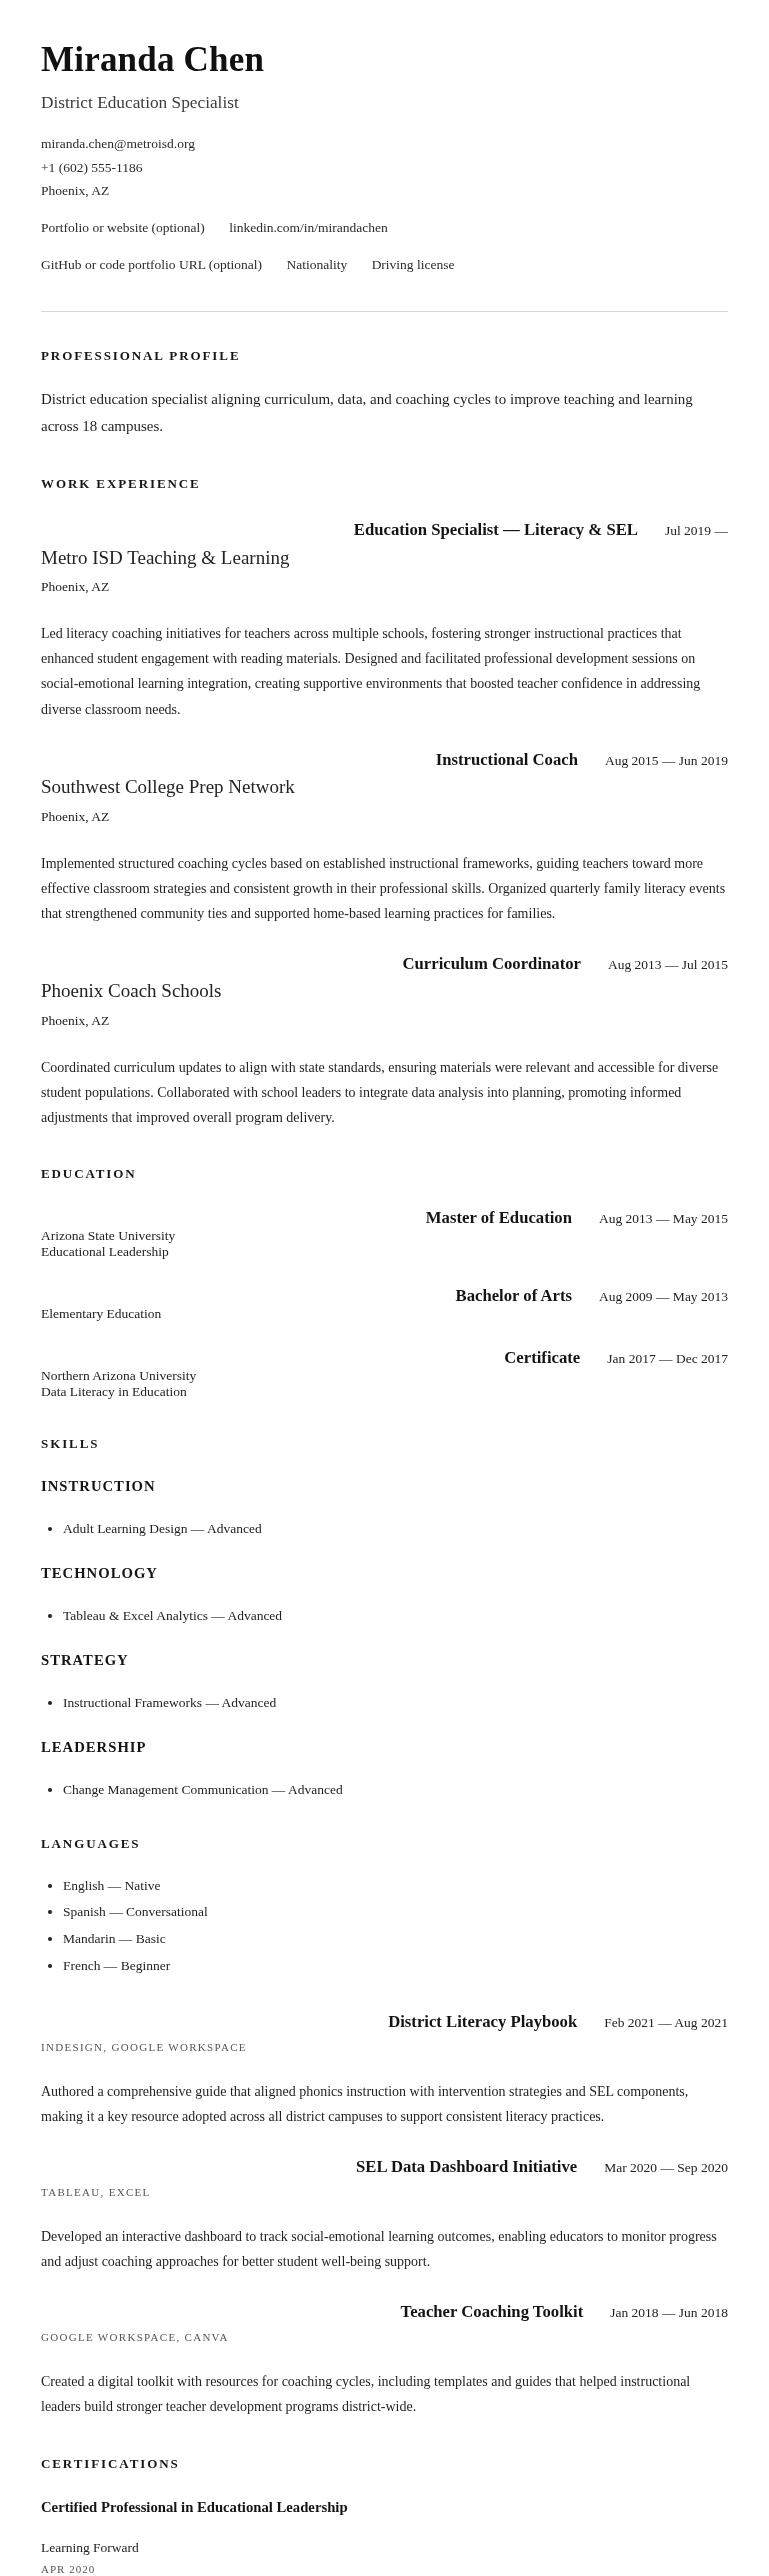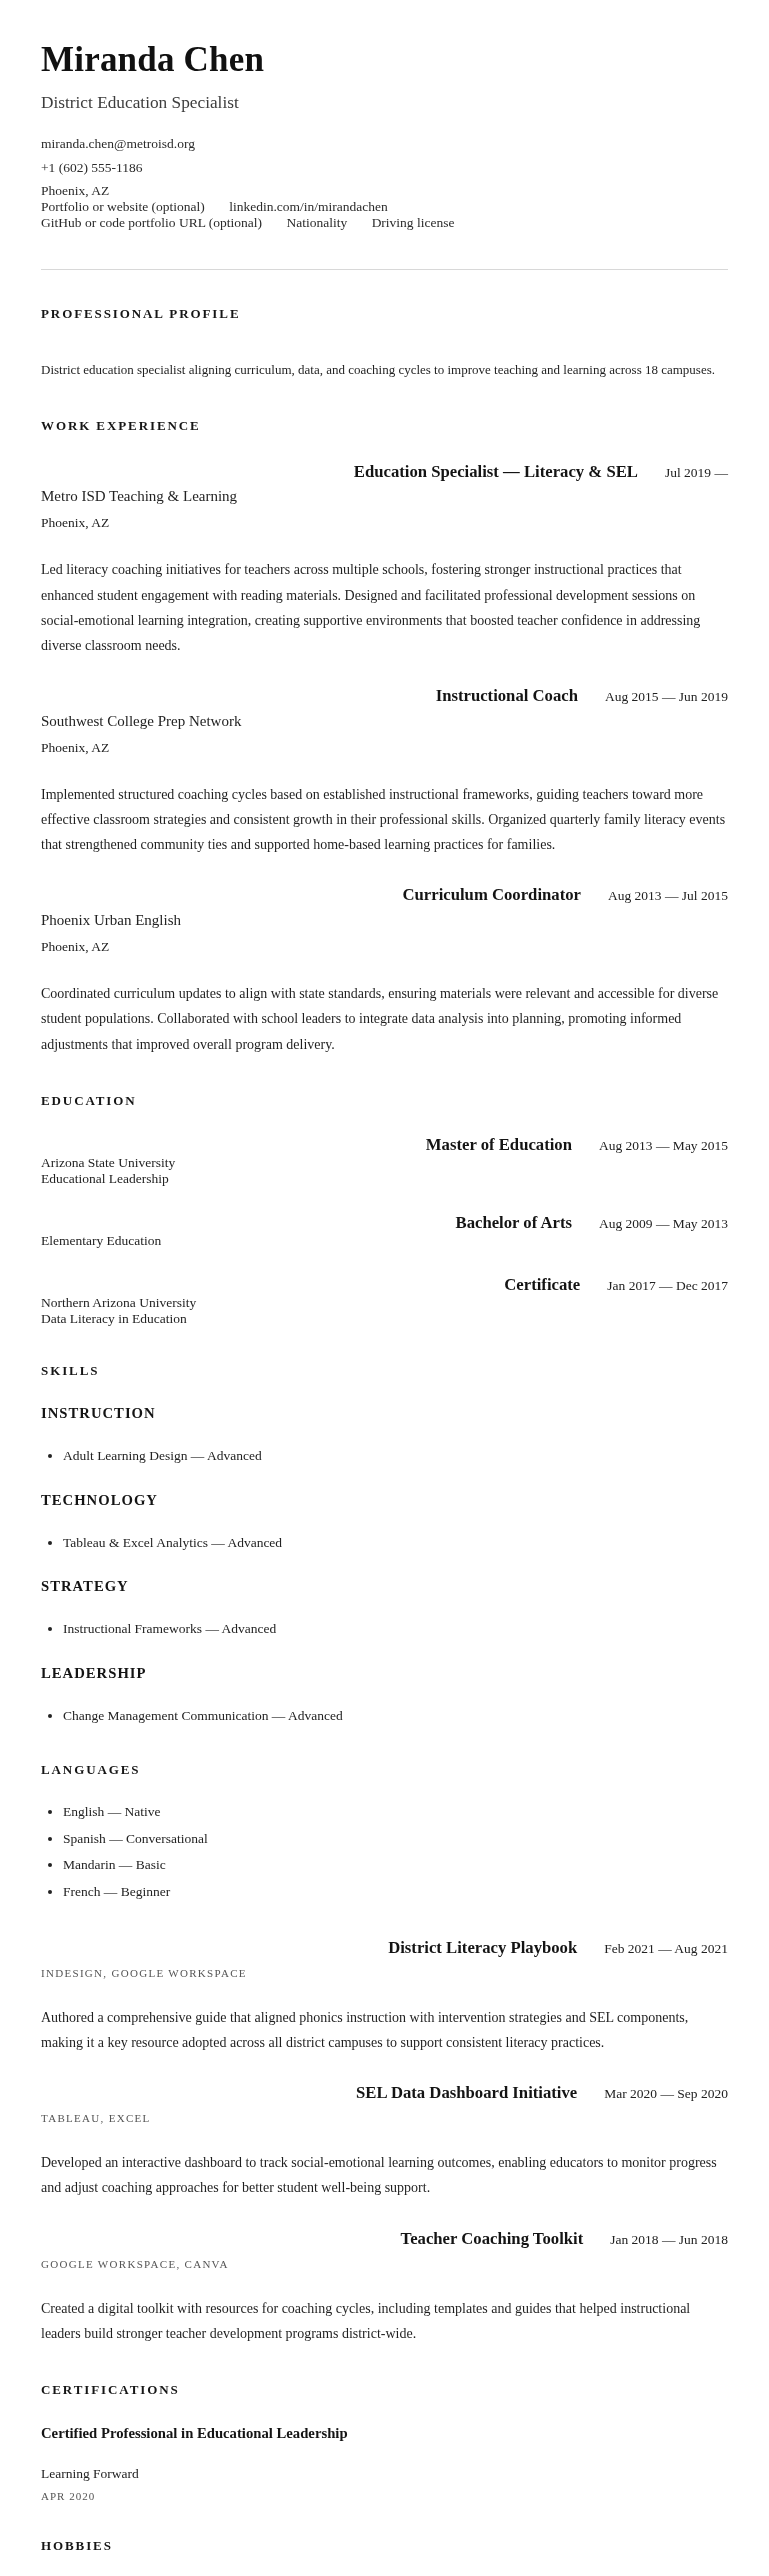--- a/index.html
+++ b/index.html
@@ -10,40 +10,40 @@
     color: #1a1a1a;
     -webkit-font-smoothing: antialiased;
   }
   .page { padding: 40px 42px 58px 41px; }
 
   
   .name { font-size: 35px; font-weight: 700; letter-spacing: 0.2px; color: #111; }
   .job-title { font-size: 17.3px; color: #3d3d3d; margin-top: 13px; font-weight: 400; }
   .contact-line {
     display: flex; flex-wrap: wrap; gap: 7.7px 24.4px;
-    font-size: 13.5px; color: #2b2b2b; margin-top: 0;
+    font-size: 13.5px; color: #2b2b2b; margin-top: 21px;
   }
   .contact-line.first { margin-top: 23px; flex-direction: column; }
   hr.divider { border: none; border-top: 1.3px solid #d8d8d8; margin-top: 38px; }
 
   
   .section { margin-top: 36px; }
   .section-heading {
     font-size: 13px; font-weight: 700; letter-spacing: 1.9px;
     color: #161616; text-transform: uppercase;
   }
 
-  .profile-text { font-size: 13px; line-height: 1.8; margin-top: 36px; color: #1f1f1f; }
+  .profile-text { font-size: 15px; line-height: 1.8; margin-top: 22px; color: #1f1f1f; }
 
   
   .entry { margin-top: 28px; }
   .entry-head { display: flex; justify-content: flex-end; align-items: baseline; gap: 27px; }
   .entry-title { font-size: 16.7px; font-weight: 700; color: #141414; }
   .dates { font-size: 13.5px; color: #222; white-space: nowrap; font-weight: 400; }
-  .entry-sub { font-size: 15px; color: #232323; margin-top: 6.4px; }
+  .entry-sub { font-size: 19px; color: #232323; margin-top: 6.4px; }
   .entry-loc { font-size: 13.5px; color: #232323; margin-top: 10.3px; }
   .desc { font-size: 14px; line-height: 1.8; margin-top: 26px; color: #1f1f1f; }
 
   
   .edu-entry { margin-top: 26px; }
   .edu-line { font-size: 13.5px; color: #232323; }
 
   
   .skill-group { margin-top: 26px; }
   .skill-category { font-size: 14.7px; font-weight: 700; letter-spacing: 1px; color: #141414; }
@@ -118,21 +118,21 @@
       <div class="entry-sub">Southwest College Prep Network</div>
       <div class="entry-loc">Phoenix, AZ</div>
       <p class="desc">Implemented structured coaching cycles based on established instructional frameworks, guiding teachers toward more effective classroom strategies and consistent growth in their professional skills. Organized quarterly family literacy events that strengthened community ties and supported home-based learning practices for families.</p>
     </div>
 
     <div class="entry">
       <div class="entry-head">
         <div class="entry-title">Curriculum Coordinator</div>
         <div class="dates">Aug 2013 — Jul 2015</div>
       </div>
-      <div class="entry-sub">Phoenix Urban English</div>
+      <div class="entry-sub">Phoenix Coach Schools</div>
       <div class="entry-loc">Phoenix, AZ</div>
       <p class="desc">Coordinated curriculum updates to align with state standards, ensuring materials were relevant and accessible for diverse student populations. Collaborated with school leaders to integrate data analysis into planning, promoting informed adjustments that improved overall program delivery.</p>
     </div>
   </section>
 
   <section class="section">
     <h2 class="section-heading">Education</h2>
 
     <div class="edu-entry">
       <div class="entry-head">

